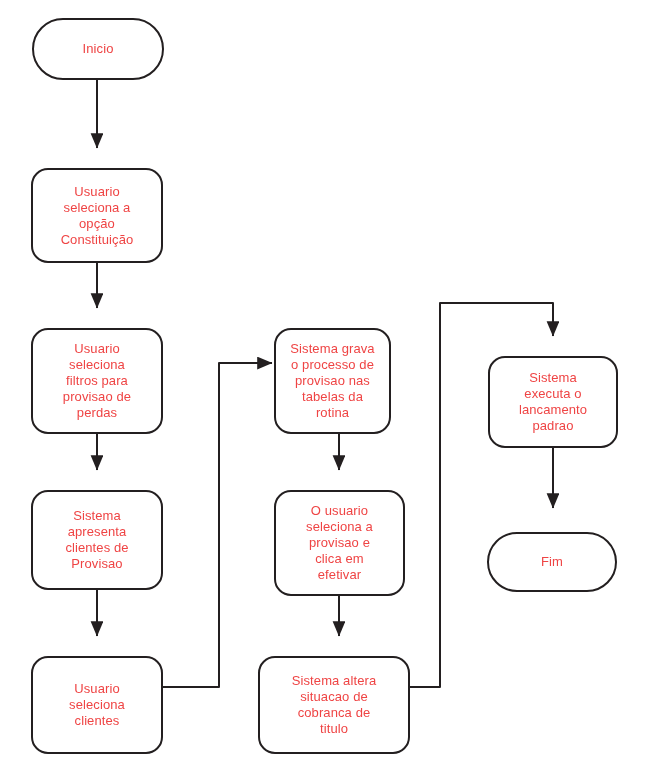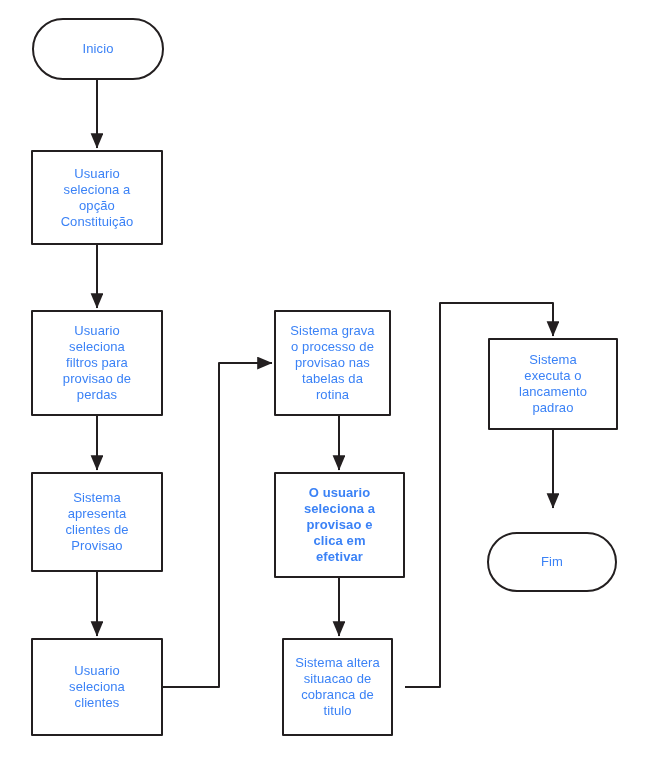--- a/index.html
+++ b/index.html
@@ -27,28 +27,29 @@
   }
   .node {
     position: absolute;
     box-sizing: border-box;
     border: 2px solid #231f20;
     background: #ffffff;
     display: flex;
     align-items: center;
     justify-content: center;
     text-align: center;
-    color: #3b82f6;
+    color: #ef4444;
     font-size: 13px;
     line-height: 16px;
     letter-spacing: 0.1px;
     z-index: 2;
   }
   .node.process {
-    border-radius: 1px;
+    border-radius: 17px;
+    margin-top: 18px;
   }
   .node.terminal {
     border-radius: 999px;
   }
   .node .label {
     display: block;
     padding: 0 6px;
     white-space: pre-line;
   }
 </style>
@@ -102,28 +103,28 @@
 seleciona
 clientes</span>
       </div>
       <div class="node process" style="left: 274px; top: 310px; width: 117px; height: 106px;">
         <span class="label">Sistema grava
 o processo de
 provisao nas
 tabelas da
 rotina</span>
       </div>
-      <div class="node process" style="left: 274px; top: 472px; width: 131px; height: 106px; font-weight: bold;">
+      <div class="node process" style="left: 274px; top: 472px; width: 131px; height: 106px;">
         <span class="label">O usuario
 seleciona a
 provisao e
 clica em
 efetivar</span>
       </div>
-      <div class="node process" style="left: 282px; top: 638px; width: 111px; height: 98px;">
+      <div class="node process" style="left: 258px; top: 638px; width: 152px; height: 98px;">
         <span class="label">Sistema altera
 situacao de
 cobranca de
 titulo</span>
       </div>
       <div class="node process" style="left: 488px; top: 338px; width: 130px; height: 92px;">
         <span class="label">Sistema
 executa o
 lancamento
 padrao</span>

